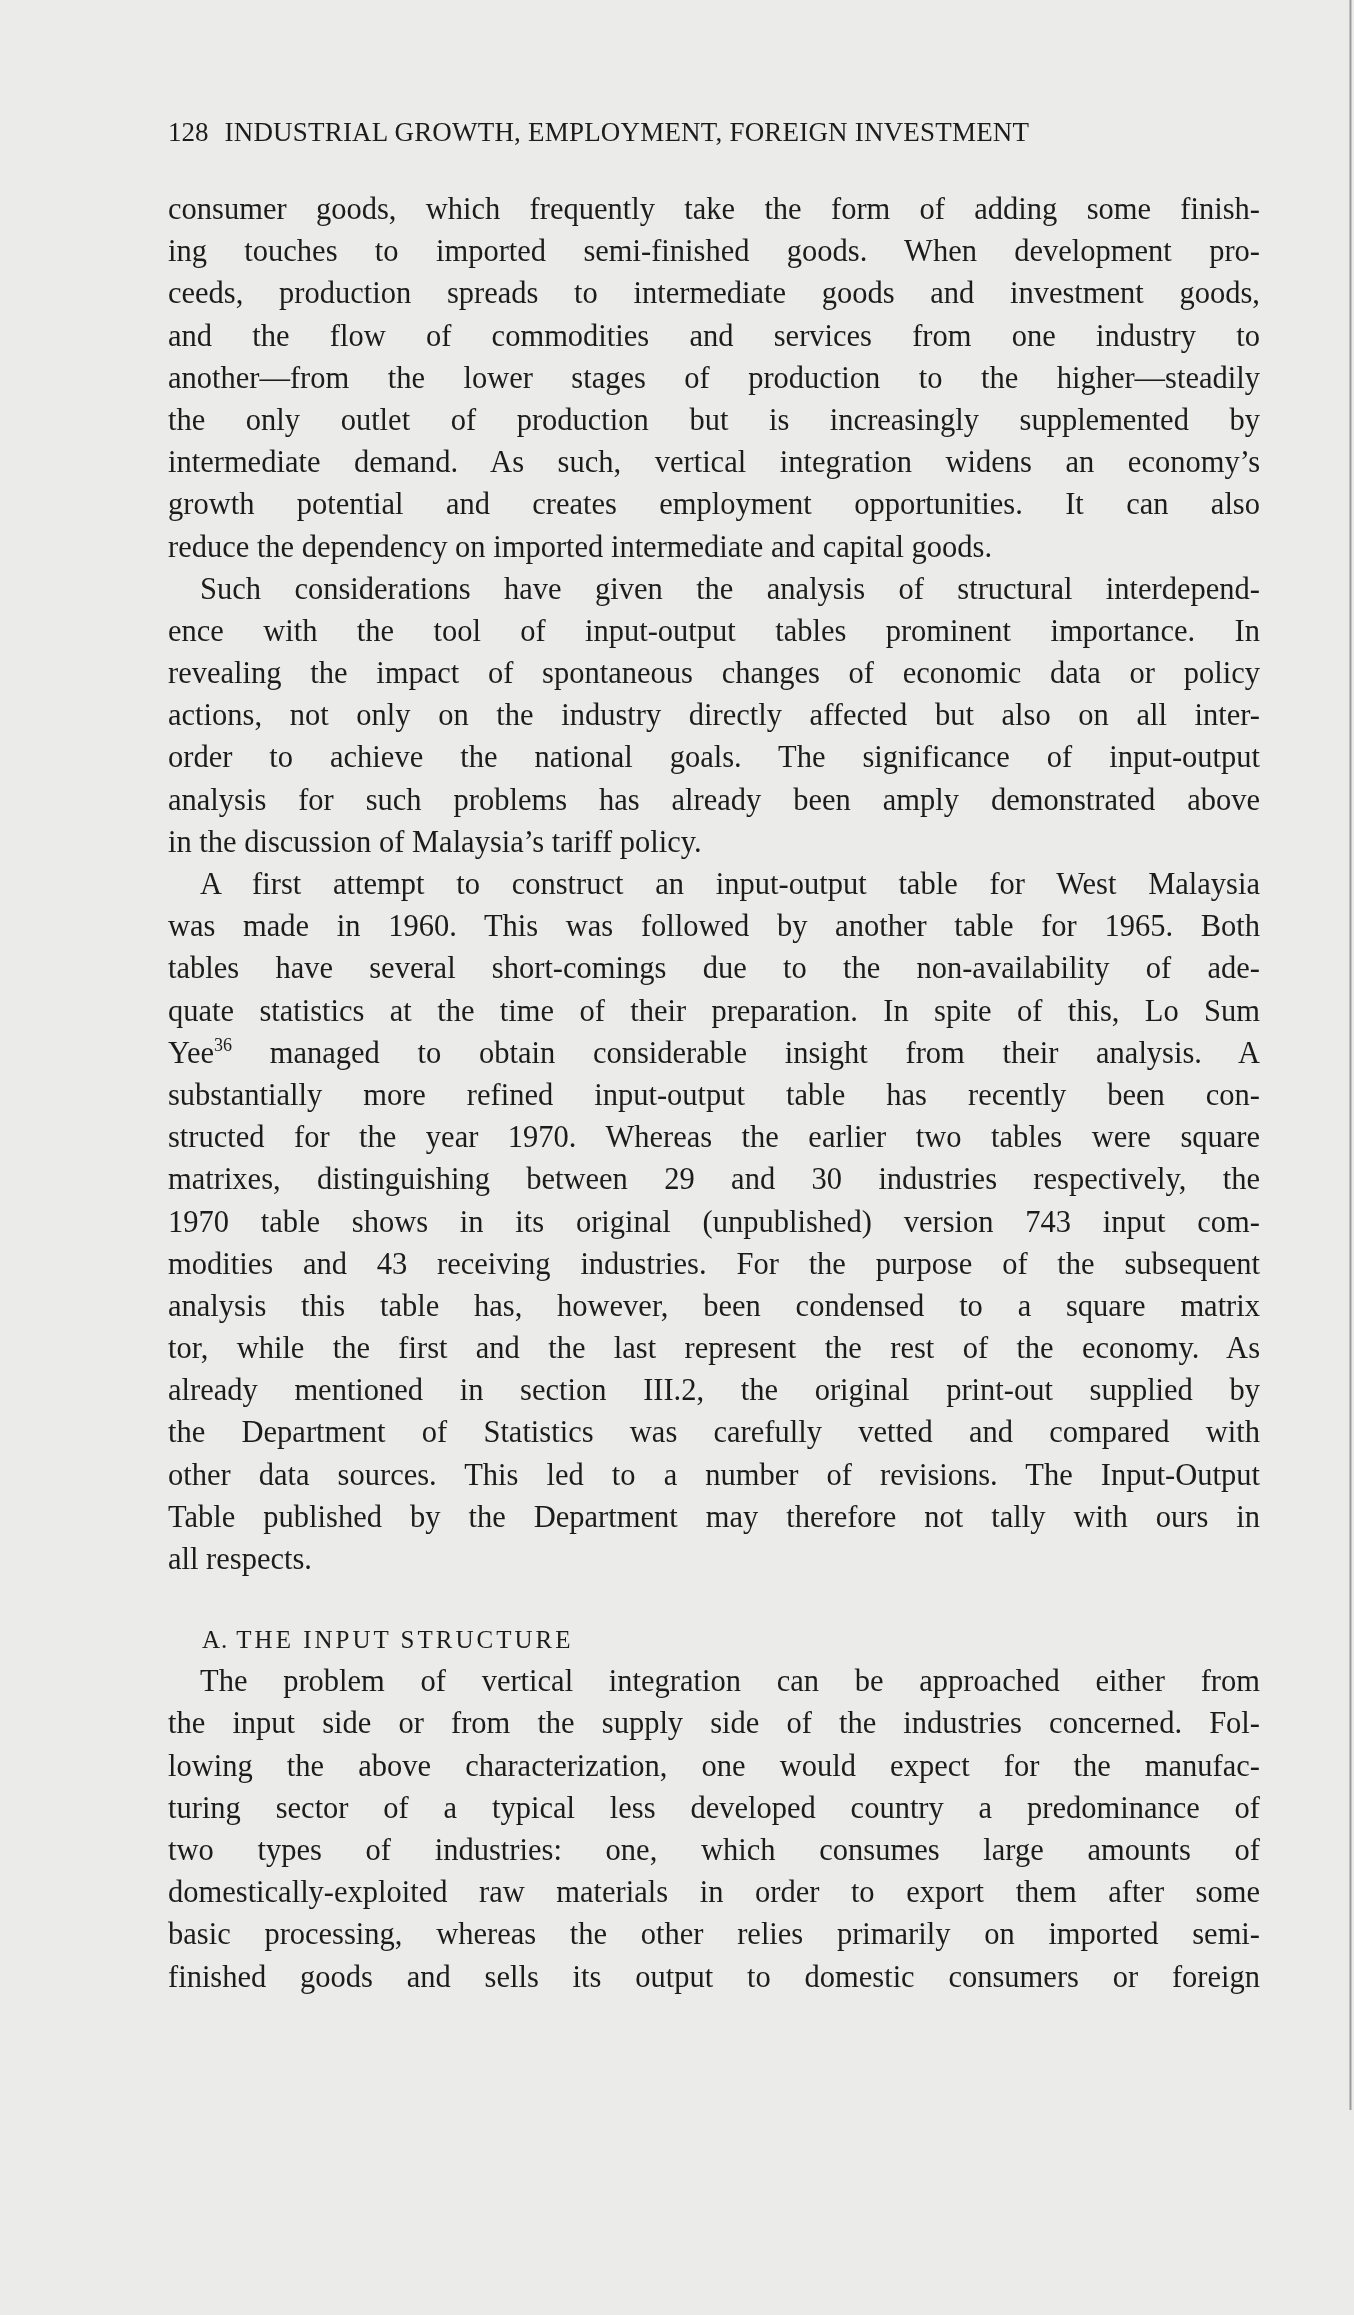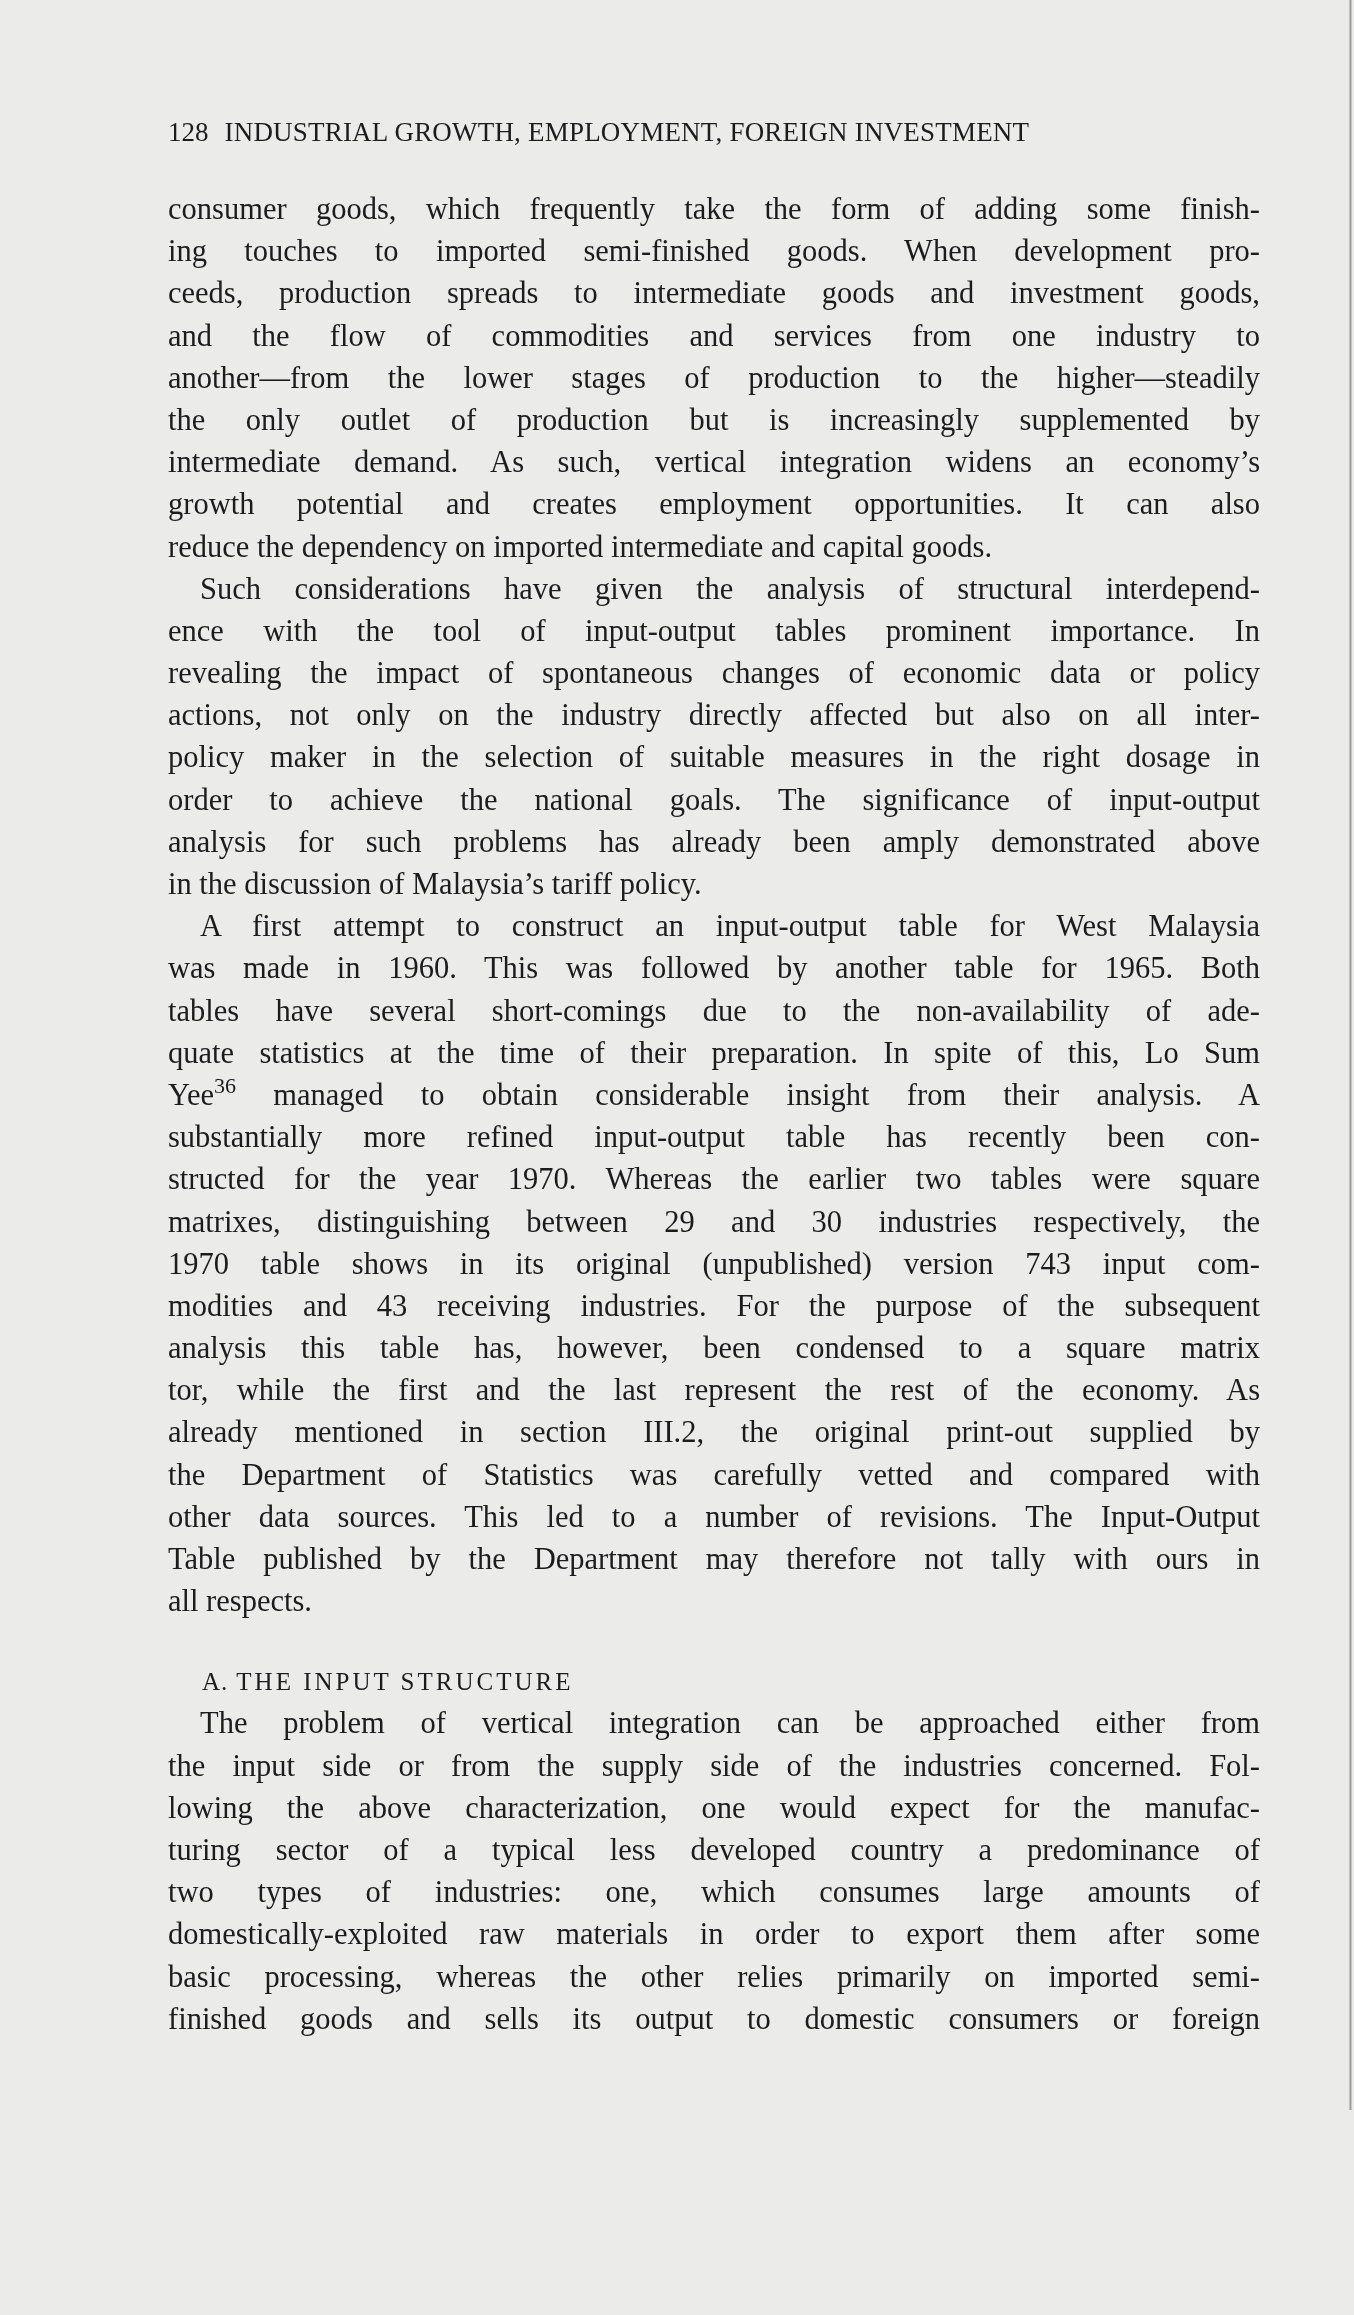--- a/index.html
+++ b/index.html
@@ -40,21 +40,21 @@
       display: block;
       height: 42.2px;
       line-height: 42.2px;
       font-size: 30.5px;
       white-space: nowrap;
       text-align: justify;
       text-align-last: justify;
     }
     .line.last { text-align-last: left; }
     .line.indent { padding-left: 32px; }
-    .sup { font-size: 22px; vertical-align: 12px; line-height: 0; }
+    .sup { font-size: 18px; vertical-align: 12px; line-height: 0; }
     .section-heading {
       display: block;
       height: 40px;
       line-height: 40px;
       margin-top: 40px;
       font-size: 25px;
       letter-spacing: 3px;
       white-space: nowrap;
       margin-left: 34px;
     }
@@ -81,21 +81,20 @@
     <span class="line">intermediate demand. As such, vertical integration widens an economy’s</span>
     <span class="line">growth potential and creates employment opportunities. It can also</span>
     <span class="line last">reduce the dependency on imported intermediate and capital goods.</span>
   </div>
 
   <div>
     <span class="line indent">Such considerations have given the analysis of structural interdepend-</span>
     <span class="line">ence with the tool of input-output tables prominent importance. In</span>
     <span class="line">revealing the impact of spontaneous changes of economic data or policy</span>
     <span class="line">actions, not only on the industry directly affected but also on all inter-</span>
-    <span class="line">policy maker in the selection of suitable measures in the right dosage in</span>
     <span class="line">order to achieve the national goals. The significance of input-output</span>
     <span class="line">analysis for such problems has already been amply demonstrated above</span>
     <span class="line last">in the discussion of Malaysia’s tariff policy.</span>
   </div>
 
   <div>
     <span class="line indent">A first attempt to construct an input-output table for West Malaysia</span>
     <span class="line">was made in 1960. This was followed by another table for 1965. Both</span>
     <span class="line">tables have several short-comings due to the non-availability of ade-</span>
     <span class="line">quate statistics at the time of their preparation. In spite of this, Lo Sum</span>

